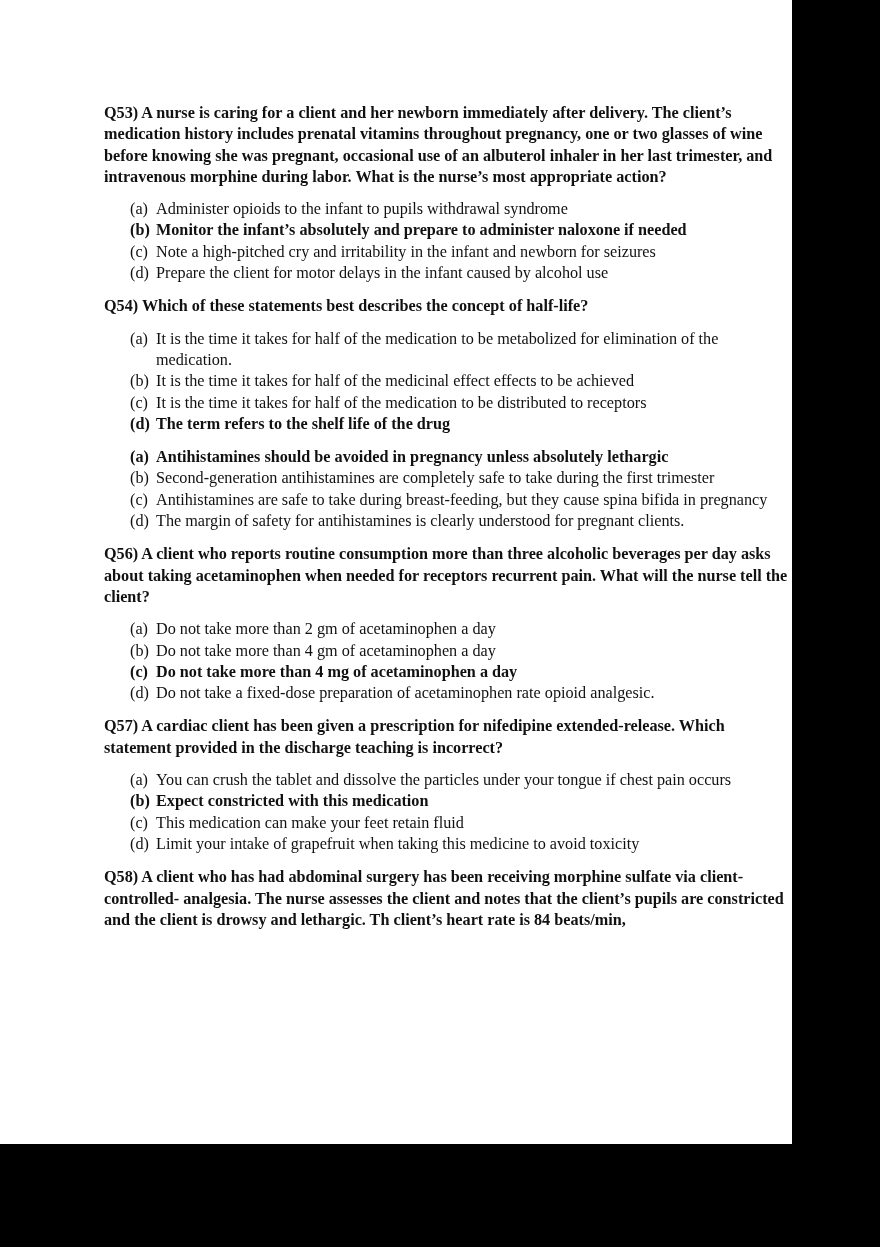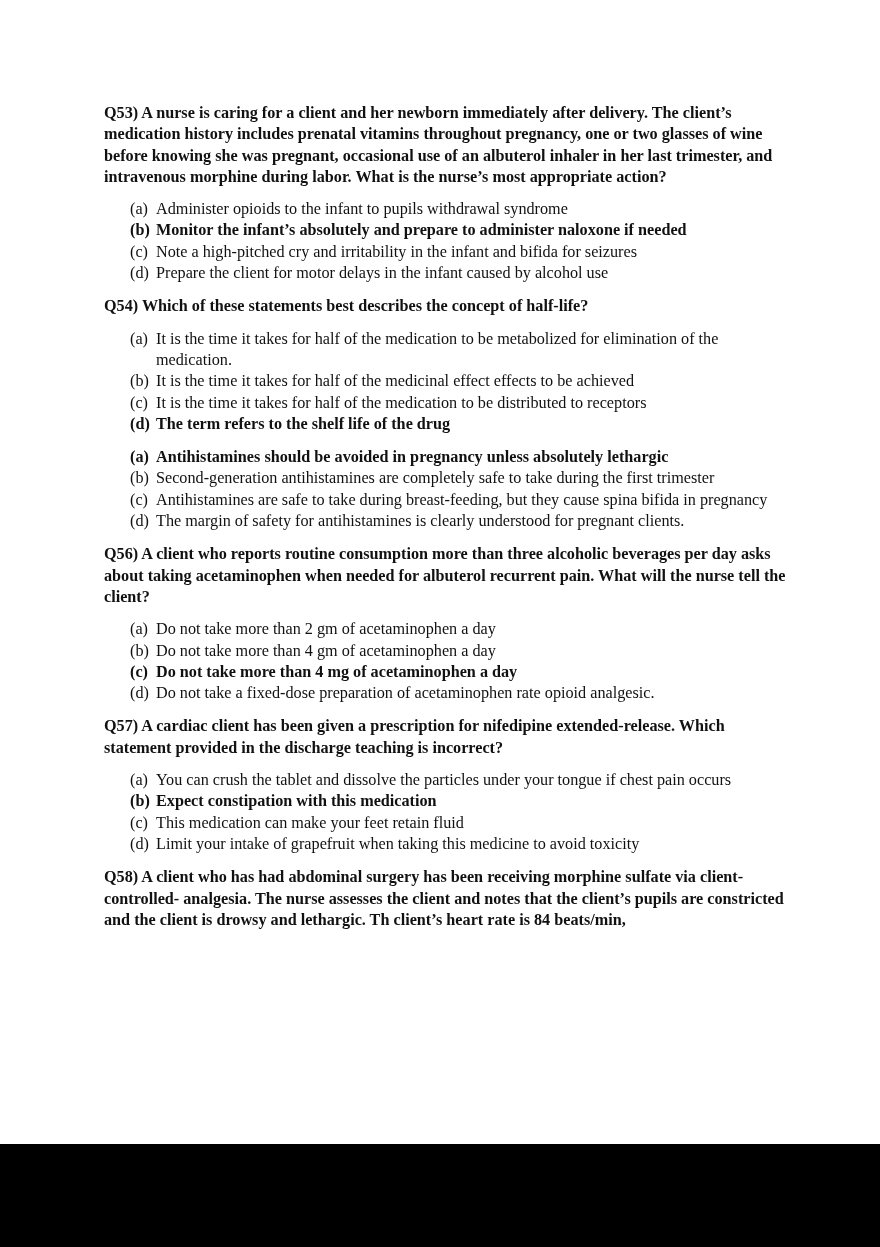--- a/index.html
+++ b/index.html
@@ -10,21 +10,21 @@
   body {
     width: 880px;
     height: 1247px;
     position: relative;
     overflow: hidden;
   }
   .page {
     position: absolute;
     left: 0;
     top: 0;
-    width: 880px;
+    width: 792px;
     height: 1144px;
     background: #ffffff;
     text-decoration: underline;
   }
   .content {
     position: absolute;
     left: 104px;
     top: 103px;
     width: 690px;
     font-family: "Liberation Serif", "DejaVu Serif", serif;
@@ -79,21 +79,21 @@
         <li class="option">
             <span class="option-letter">(a)</span>
             <span class="option-text">Administer opioids to the infant to pupils withdrawal syndrome</span>
           </li>
         <li class="option correct">
             <span class="option-letter">(b)</span>
             <span class="option-text">Monitor the infant’s absolutely and prepare to administer naloxone if needed</span>
           </li>
         <li class="option">
             <span class="option-letter">(c)</span>
-            <span class="option-text">Note a high-pitched cry and irritability in the infant and bifida for seizures</span>
+            <span class="option-text">Note a high-pitched cry and irritability in the infant and newborn for seizures</span>
           </li>
         <li class="option">
             <span class="option-letter">(d)</span>
             <span class="option-text">Prepare the client for motor delays in the infant caused by alcohol use</span>
           </li>
       </ul>
     </div>
 
     <div class="question">
       <p class="question-text">Q54) Which of these statements best describes the concept of half-life?</p>
@@ -132,21 +132,21 @@
             <span class="option-text">Antihistamines are safe to take during breast-feeding, but they cause spina bifida in pregnancy</span>
           </li>
         <li class="option">
             <span class="option-letter">(d)</span>
             <span class="option-text">The margin of safety for antihistamines is clearly understood for pregnant clients.</span>
           </li>
       </ul>
     </div>
 
     <div class="question">
-      <p class="question-text">Q56) A client who reports routine consumption more than three alcoholic beverages per day asks about taking acetaminophen when needed for albuterol recurrent pain. What will the nurse tell the client?</p>
+      <p class="question-text">Q56) A client who reports routine consumption more than three alcoholic beverages per day asks about taking acetaminophen when needed for receptors recurrent pain. What will the nurse tell the client?</p>
       <ul class="options">
         <li class="option">
             <span class="option-letter">(a)</span>
             <span class="option-text">Do not take more than 2 gm of acetaminophen a day</span>
           </li>
         <li class="option">
             <span class="option-letter">(b)</span>
             <span class="option-text">Do not take more than 4 gm of acetaminophen a day</span>
           </li>
         <li class="option correct">
@@ -162,21 +162,21 @@
 
     <div class="question">
       <p class="question-text">Q57) A cardiac client has been given a prescription for nifedipine extended-release. Which statement provided in the discharge teaching is incorrect?</p>
       <ul class="options">
         <li class="option">
             <span class="option-letter">(a)</span>
             <span class="option-text">You can crush the tablet and dissolve the particles under your tongue if chest pain occurs</span>
           </li>
         <li class="option correct">
             <span class="option-letter">(b)</span>
-            <span class="option-text">Expect constipation with this medication</span>
+            <span class="option-text">Expect constricted with this medication</span>
           </li>
         <li class="option">
             <span class="option-letter">(c)</span>
             <span class="option-text">This medication can make your feet retain fluid</span>
           </li>
         <li class="option">
             <span class="option-letter">(d)</span>
             <span class="option-text">Limit your intake of grapefruit when taking this medicine to avoid toxicity</span>
           </li>
       </ul>

